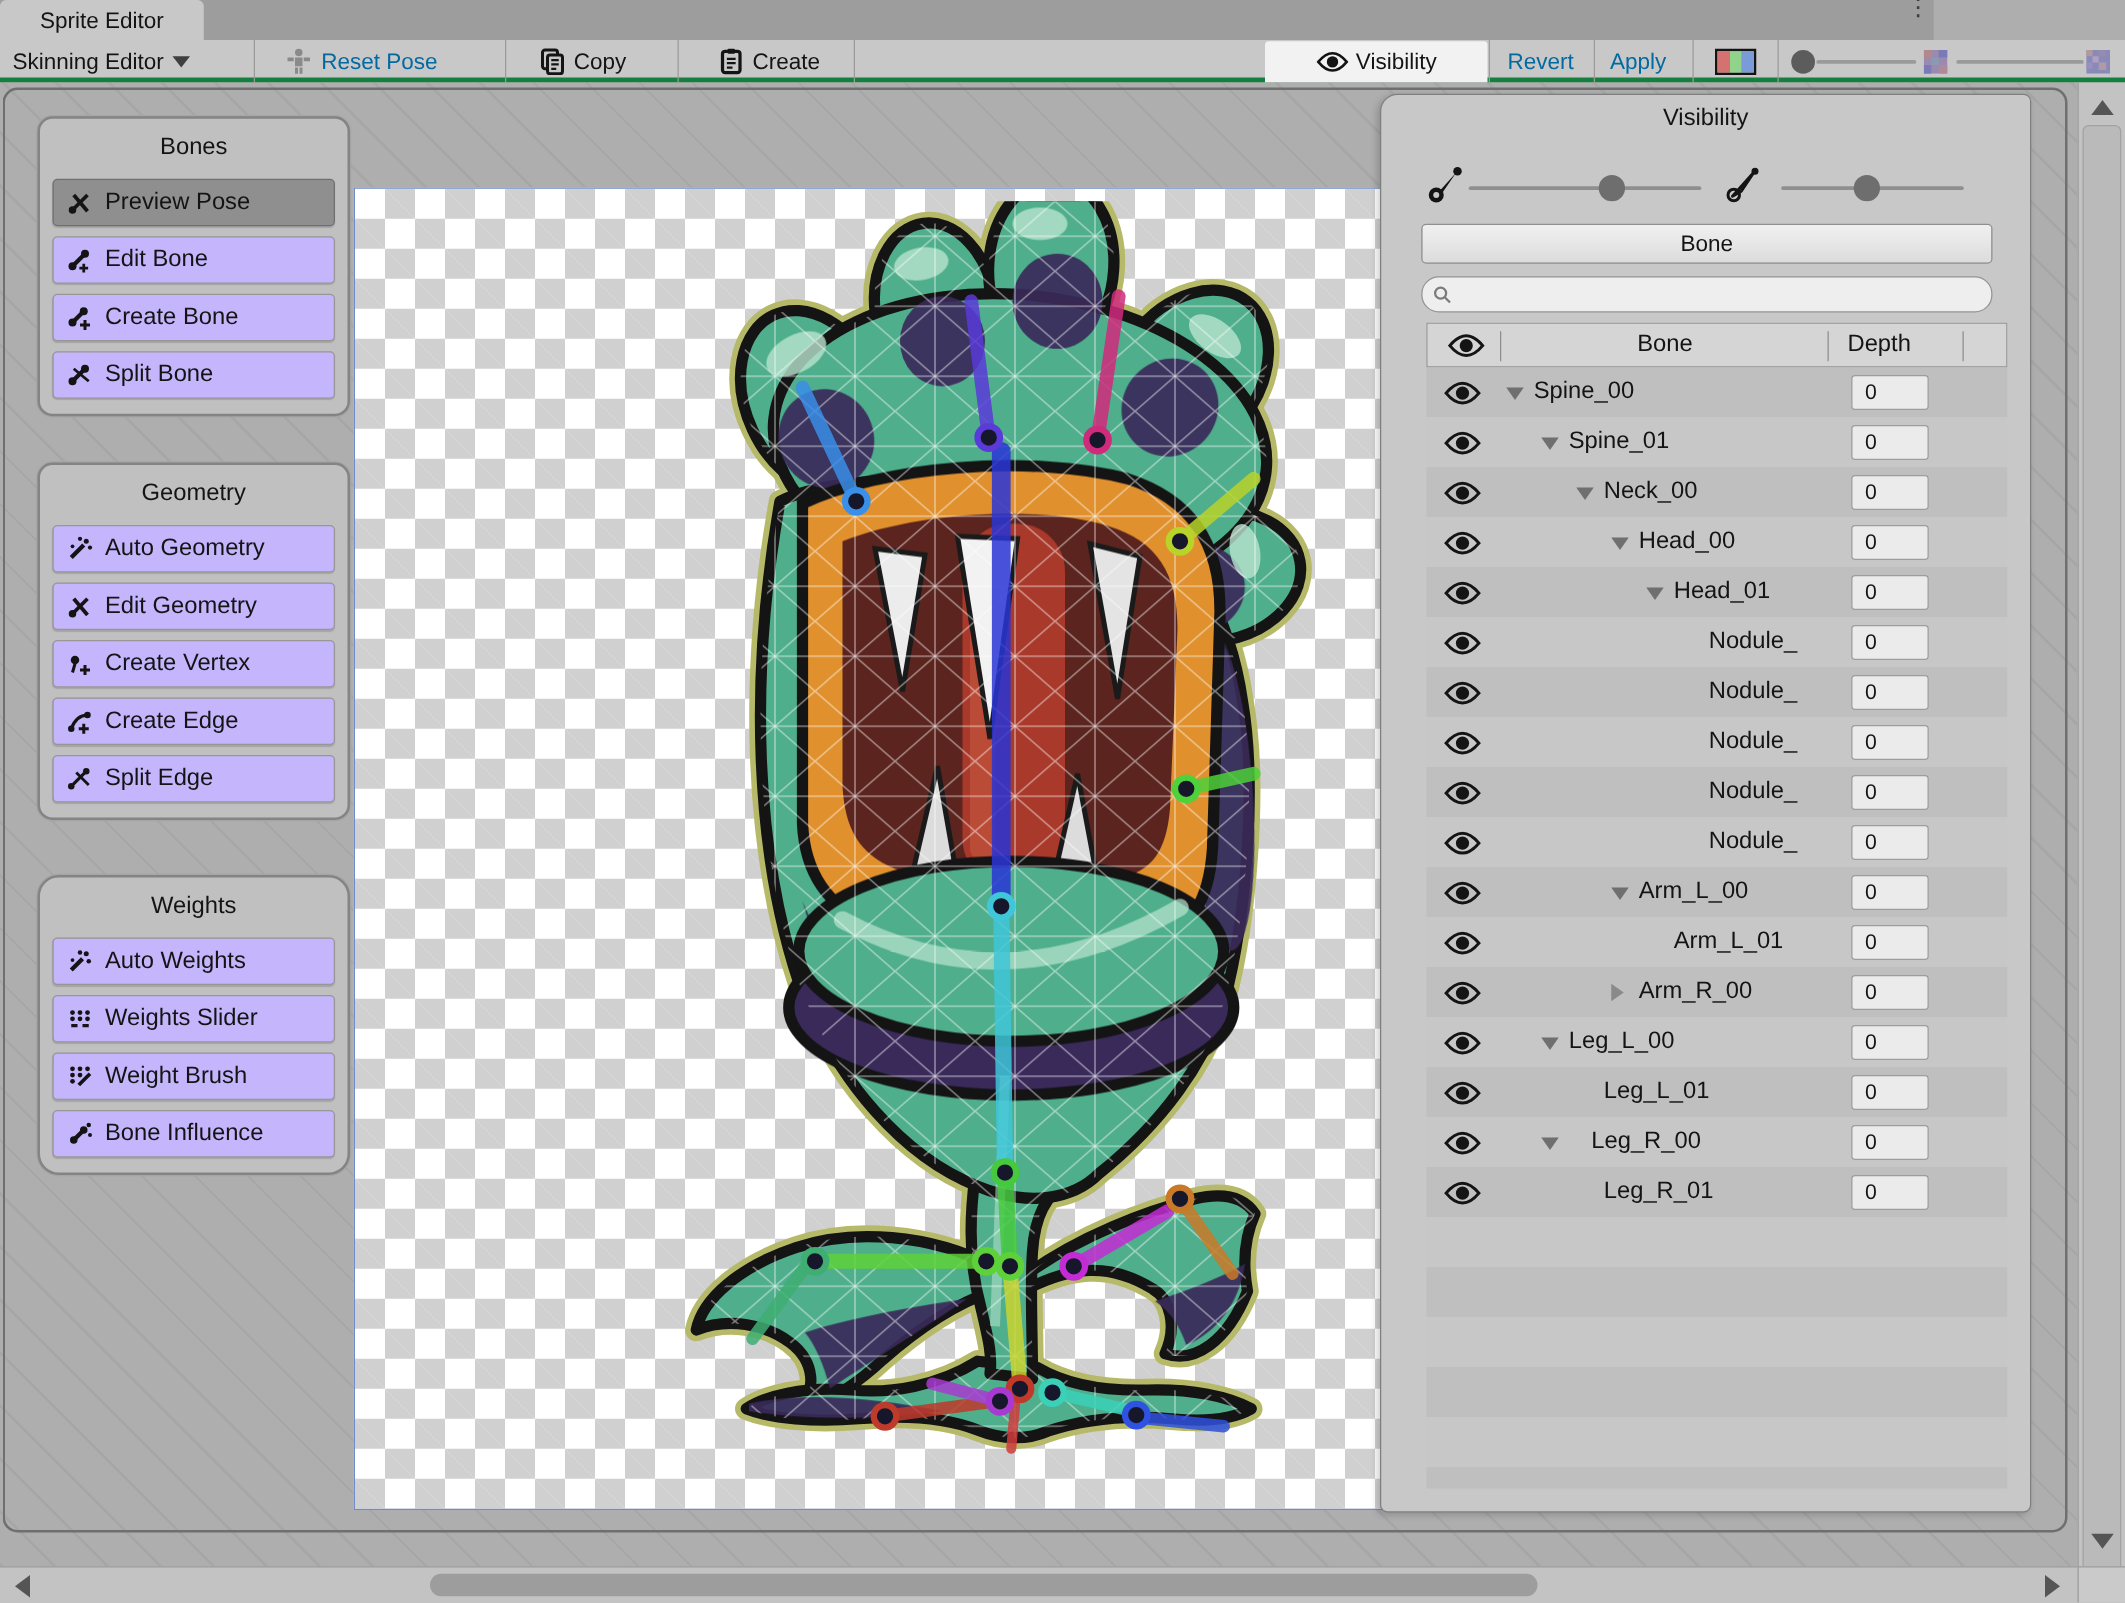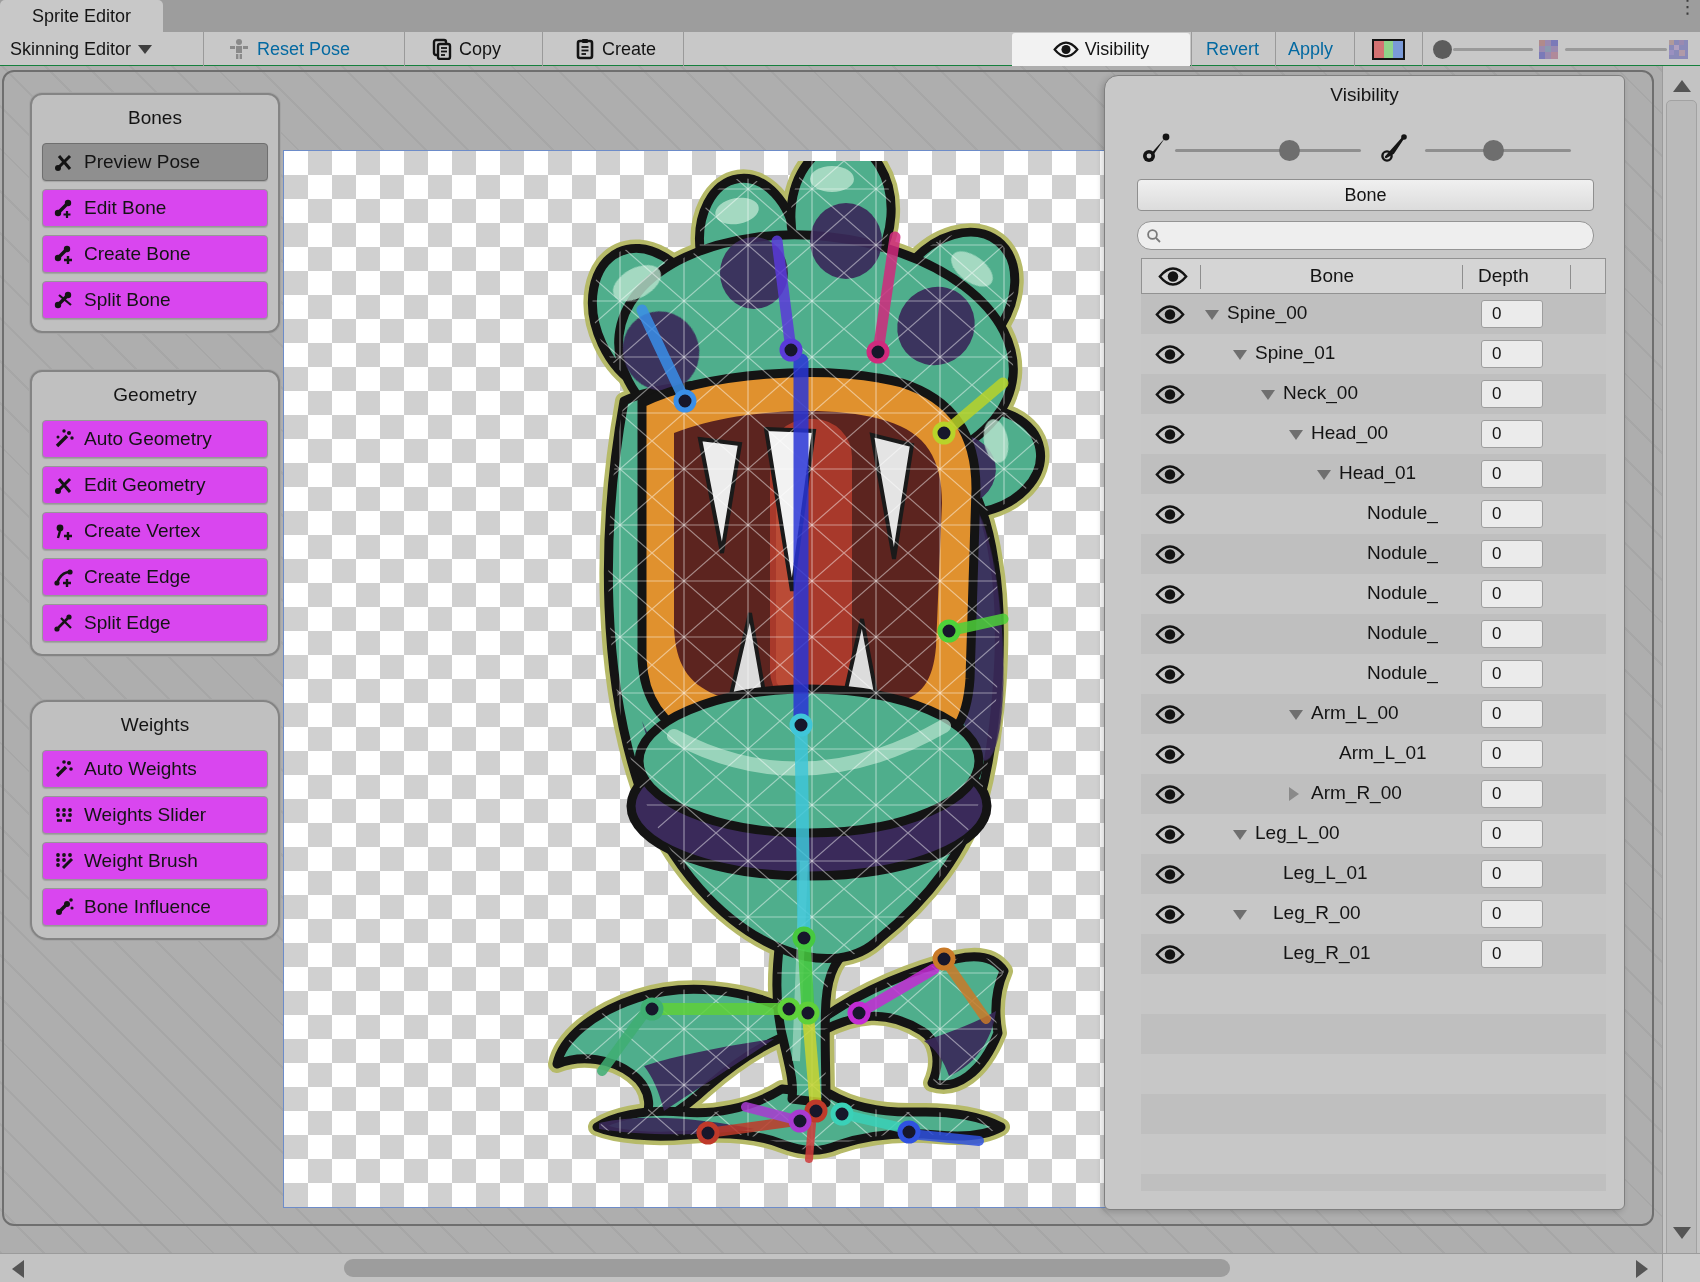--- a/index.html
+++ b/index.html
@@ -1,28 +1,28 @@
 <!DOCTYPE html>
 <html><head>
 <meta charset="utf-8">
 <style>
   * { margin:0; padding:0; box-sizing:border-box; }
   html,body { width:1700px; height:1282px; overflow:hidden; background:#aeaeae;
     font-family:"Liberation Sans", sans-serif; color:#141414; }
 
   
-  #tabbar { position:absolute; left:0; top:0; width:1700px; height:32px; background:#9d9d9d; }
+  #tabbar { position:absolute; left:0; top:0; width:1547px; height:32px; background:#9d9d9d; }
   #sprite-tab { position:absolute; left:0; top:0; width:163px; height:32px; background:#c8c8c8;
     border-radius:5px 5px 0 0; display:flex; align-items:center; justify-content:center;
     font-size:18px; }
   #menu-dots { position:absolute; right:10px; top:2px; font-size:19px; color:#3c3c3c; letter-spacing:0; line-height:9px; width:12px; text-align:center; }
 
   
   #toolbar { position:absolute; left:0; top:32px; width:1700px; height:34px; background:#c8c8c8;
-    border-bottom:1px solid #15803d; font-size:18px; }
+    border-bottom:4px solid #15803d; font-size:18px; }
   .tb-sep { position:absolute; top:0; width:1px; height:34px; background:#9a9a9a; }
   .tb-item { position:absolute; top:0; height:34px; display:flex; align-items:center; gap:7px; }
   .tb-label { white-space:nowrap; }
   .disabled { color:#0369a1; }
   .caret-down { width:0; height:0; border-left:7px solid transparent; border-right:7px solid transparent;
     border-top:9px solid #3f3f3f; display:inline-block; }
   #tb-visibility { position:absolute; left:1012px; top:1px; width:178px; height:33px; background:#f2f2f2;
     display:flex; align-items:center; justify-content:center; gap:6px; border-radius:3px 3px 0 0; }
   #tb-swatch { position:absolute; left:1372px; top:7px; width:33px; height:21px; border:2px solid #141414;
     display:flex; }
@@ -43,21 +43,21 @@
     background-image:
       linear-gradient(45deg,#d0d0d0 25%,transparent 25%,transparent 75%,#d0d0d0 75%),
       linear-gradient(45deg,#d0d0d0 25%,transparent 25%,transparent 75%,#d0d0d0 75%);
     background-size:48px 48px; background-position:0 0,24px 24px; overflow:hidden; }
   #sprite-svg { position:absolute; left:240px; top:10px; }
 
   
   .tool-panel { position:absolute; left:30px; width:250px; background:#c0c0c0;
     border:2px solid #848484; border-radius:12px; box-shadow:0 0 0 1px #a5a5a5; z-index:20; padding:10px 10px 12px 10px; }
   .tool-panel h3 { text-align:center; font-weight:normal; font-size:19px; margin:2px 0 14px 0; }
-  .tool-btn { height:38px; margin:0 0 8px 0; background:#d946ef; border:1px solid #979797; border-radius:4px;
+  .tool-btn { height:38px; margin:0 0 8px 0; background:#c4b5fd; border:1px solid #979797; border-radius:4px;
     display:flex; align-items:center; gap:9px; padding-left:10px; font-size:19px;
     box-shadow:0 1px 1px rgba(0,0,0,0.15); }
   .tool-btn:last-child { margin-bottom:0; }
   .tool-btn.active { background:#8f8f8f; border-color:#6f6f6f; }
   .tool-btn .ticon { width:22px; height:22px; flex:0 0 22px; }
 
   
   #vis-panel { position:absolute; left:1104px; top:75px; width:521px; height:1135px; background:#c8c8c8;
     border:1px solid #7f7f7f; border-radius:14px 6px 6px 6px; z-index:25; box-shadow:-2px 2px 6px rgba(0,0,0,0.18); }
   #vis-title { position:absolute; left:0; top:8px; width:100%; text-align:center; font-size:19px; }

